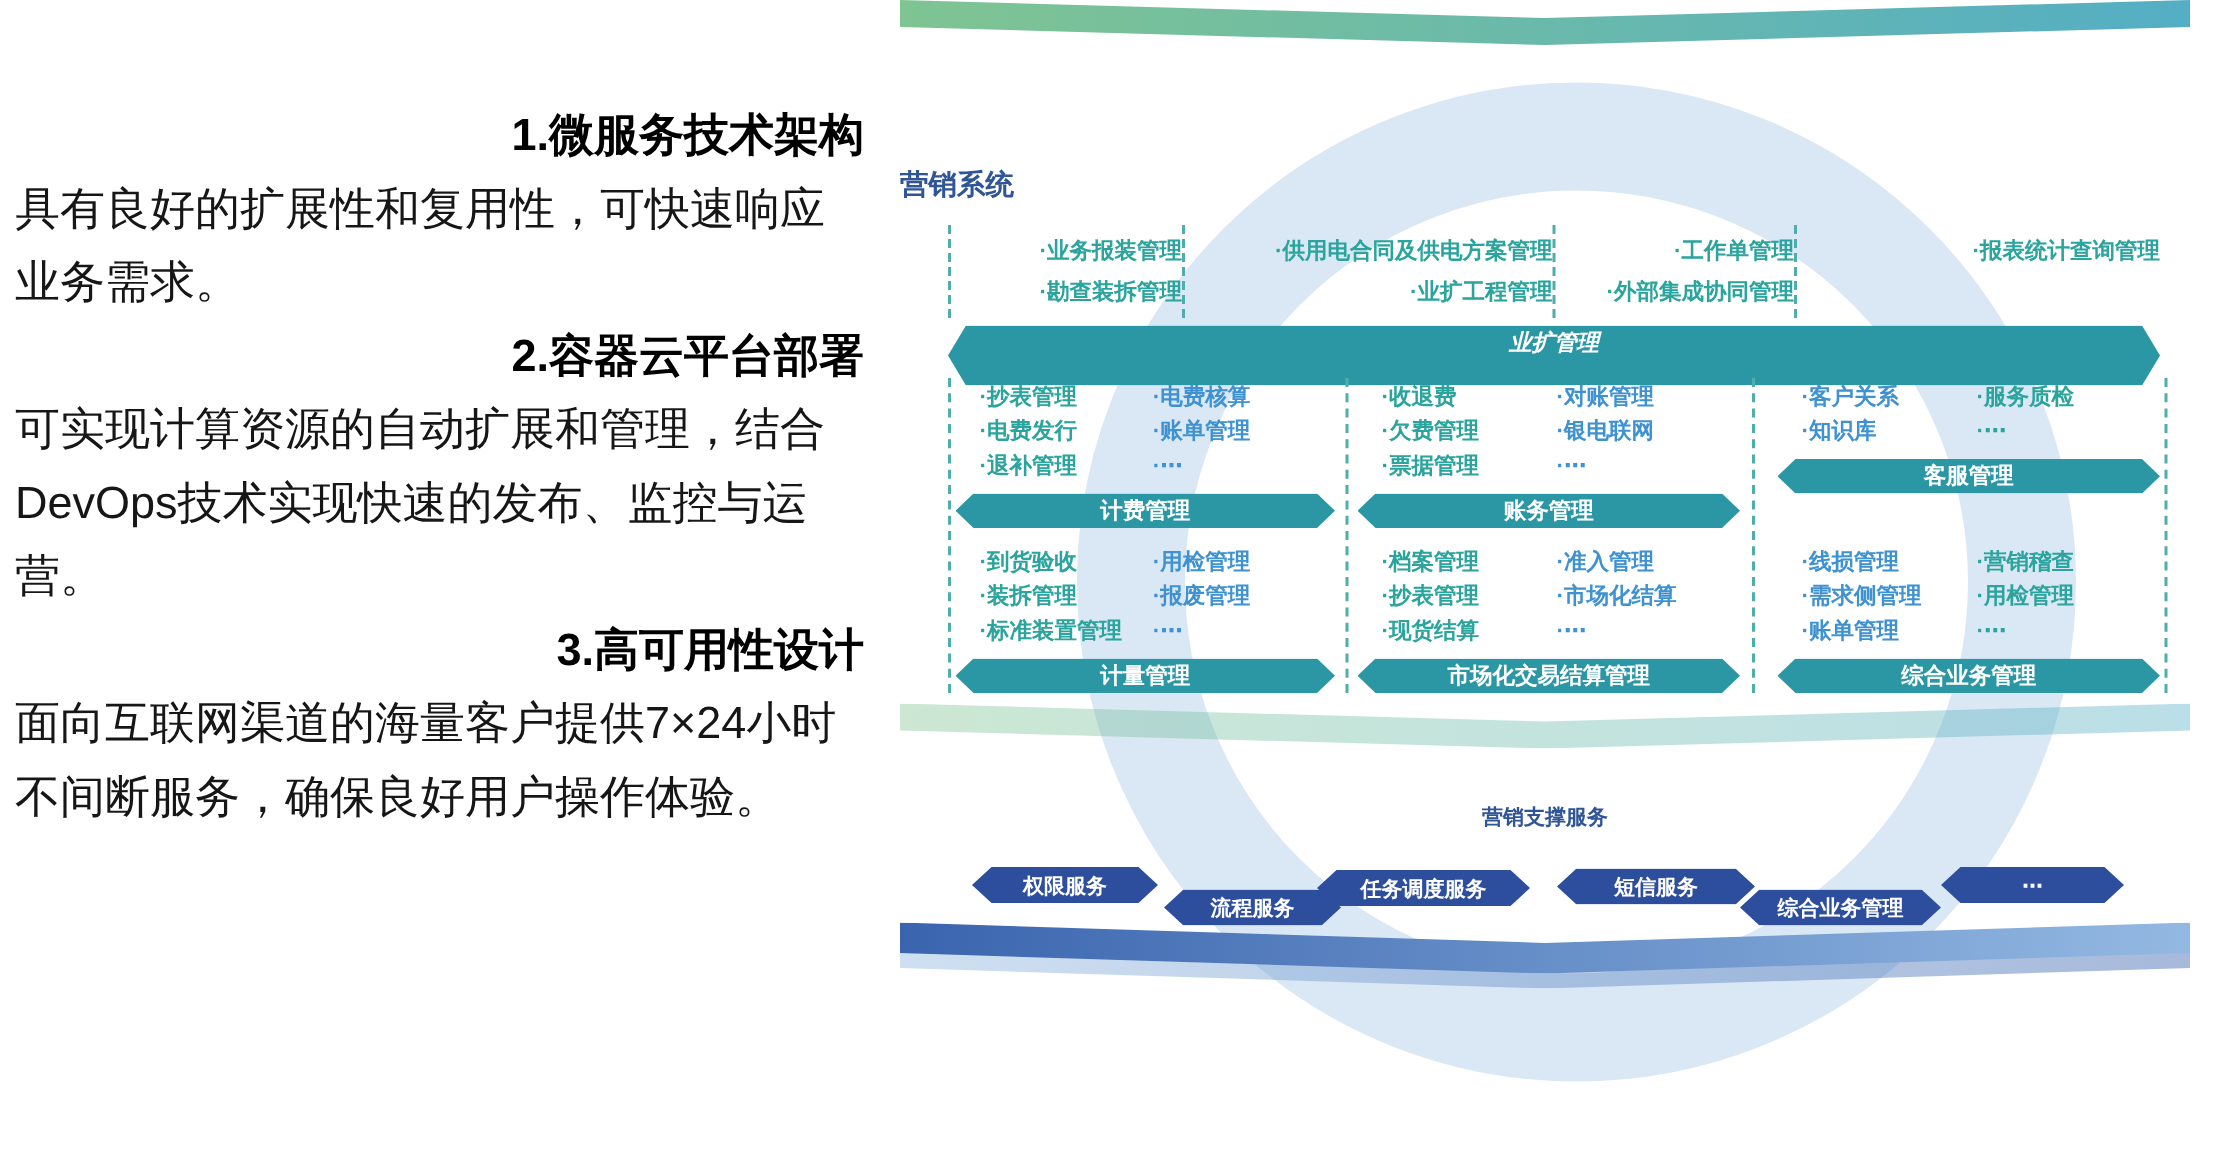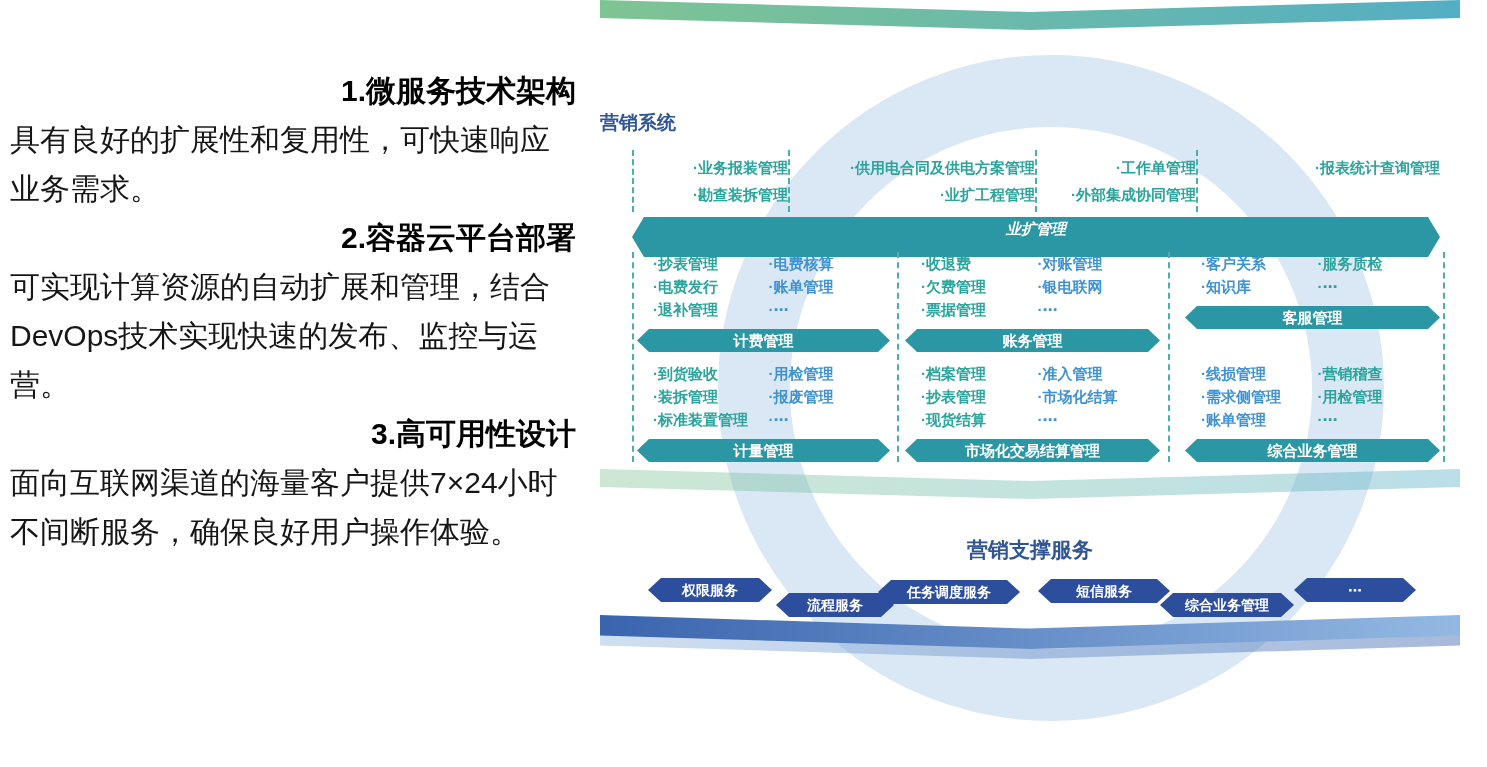--- a/index.html
+++ b/index.html
@@ -62,21 +62,21 @@
 
   
   .band{position:absolute;width:860px;height:30px;
         clip-path:polygon(0 0, 50% 40%, 100% 0, 100% 60%, 50% 100%, 0 60%);}
   .band-green{left:0;top:461;background:linear-gradient(90deg,var(--c-green1),var(--c-green2));}
   .band-green-under{left:0;top:469px;opacity:.4;background:linear-gradient(90deg,var(--c-green1),var(--c-green2));}
   .band-blue{left:0;top:615px;height:34px;background:linear-gradient(90deg,var(--c-blue1),var(--c-blue2));}
   .band-blue-under{left:0;top:625px;height:34px;opacity:.45;background:linear-gradient(90deg,var(--c-blue2),var(--c-blue1));}
 
   .support-title{position:absolute;left:0;top:536px;width:860px;text-align:center;
-                 font-size:21px;font-weight:bold;color:var(--c-title);}
+                 font-size:14px;font-weight:bold;color:var(--c-title);}
 
   .hex-badge{position:absolute;height:24px;line-height:24px;background:var(--c-navy);color:#fff;
              font-weight:bold;font-size:14px;text-align:center;
              clip-path:polygon(13px 0, calc(100% - 13px) 0, 100% 50%, calc(100% - 13px) 100%, 13px 100%, 0 50%);}
 </style>
 </head>
 <body>
 
 <div class="page">
 

